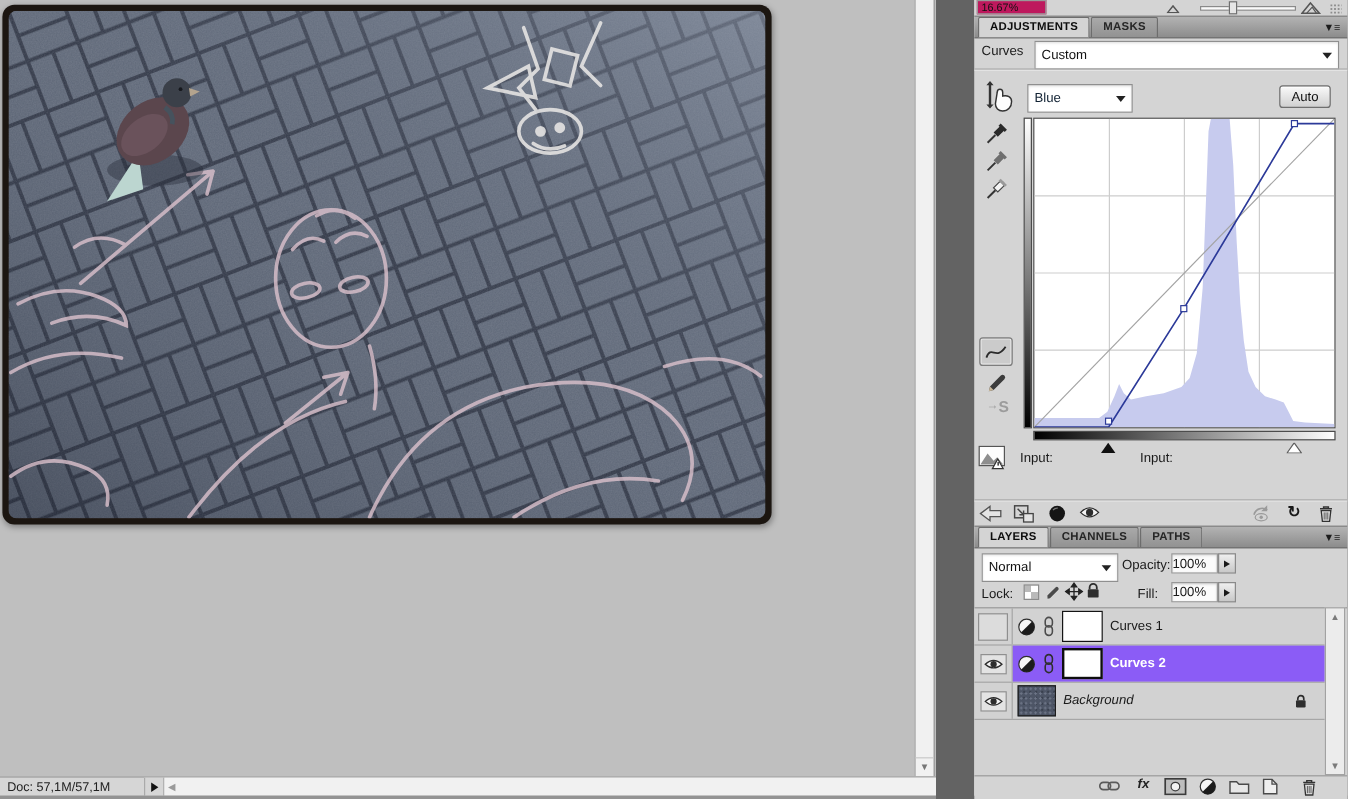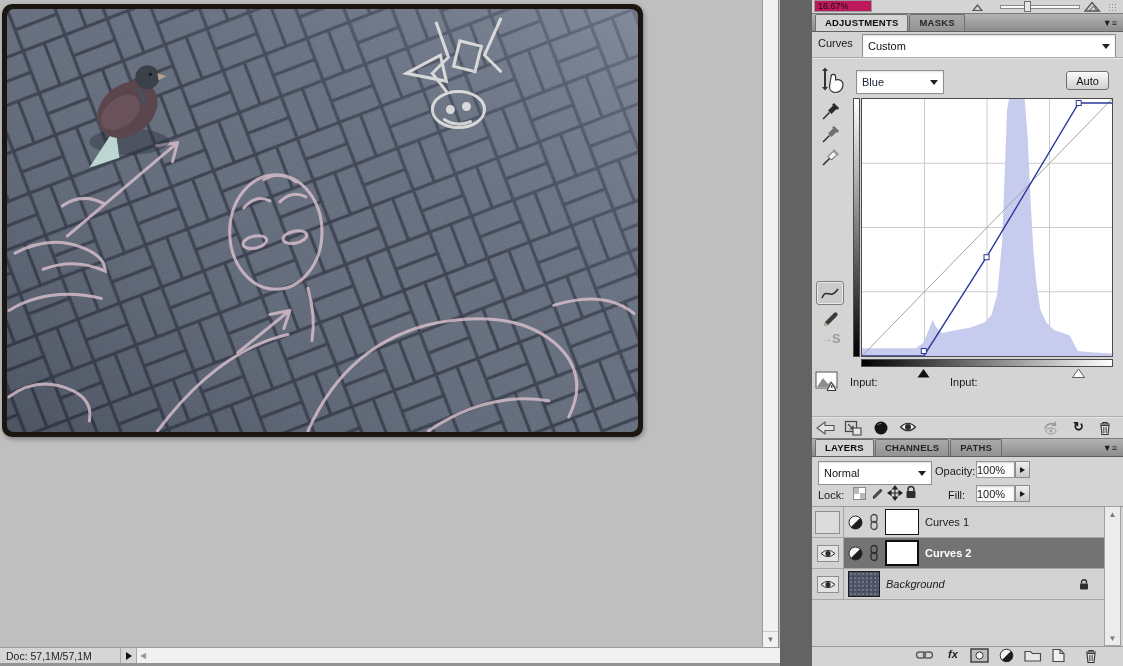--- a/index.html
+++ b/index.html
@@ -47,21 +47,21 @@
   
   .lab{position:absolute;font-size:11px;color:#1a1a1a;white-space:nowrap}
   .valbox{position:absolute;height:17px;background:#fbfbfb;border:1px solid #979797;box-shadow:inset 0 1px 2px rgba(0,0,0,.15);display:flex;align-items:center;justify-content:flex-start;font-size:11px}
   .spinbtn{position:absolute;width:15px;height:17px;background:linear-gradient(#efefef,#c8c8c8);border:1px solid #8a8a8a;display:flex;align-items:center;justify-content:center}
   .spinbtn .t{width:0;height:0;border-top:3.5px solid transparent;border-bottom:3.5px solid transparent;border-left:5px solid #1a1a1a}
   .lrow{position:absolute;left:0;width:292px;height:31px;border-bottom:1px solid #a6a6a6;display:flex;align-items:stretch}
   .eyecell{width:32px;border-right:1px solid #a6a6a6;display:flex;align-items:center;justify-content:center;flex:none}
   .eyebox{width:22px;height:17px;background:#e3e3e3;border:1px solid #8f8f8f;display:flex;align-items:center;justify-content:center}
   .eyebox.empty{width:25px;height:23px;background:#dcdcdc}
   .rowbody{flex:1;display:flex;align-items:center;padding-left:4px;gap:6px}
-  .rowbody.sel{background:#737373;color:#fff;font-weight:bold}
+  .rowbody.sel{background:#8b5cf6;color:#fff;font-weight:bold}
   .mthumb{width:34px;height:26px;background:#fff;border:1px solid #141414;flex:none}
   .mthumb.sel{border:2px solid #0e0e0e;box-shadow:0 0 0 1px #fff inset}
   .bgthumb{width:32px;height:26px;border:1px solid #1c1c1c;flex:none;background-color:#4d5566;background-image:radial-gradient(#6d7587 1px,transparent 1px),radial-gradient(#39404e 1px,transparent 1px);background-size:4px 4px,5px 5px;background-position:0 0,2px 2px}
   .lscroll{position:absolute;left:292px;top:48px;width:17px;height:140px;background:#ececec;border:1px solid #a2a2a2}
   .lscroll .a{position:absolute;left:0;width:100%;height:14px;display:flex;align-items:center;justify-content:center;color:#7a7a7a;font-size:8px}
   .lay-botrow{position:absolute;left:0;top:188px;width:311px;height:17px;border-top:1px solid #9a9a9a;background:#d4d4d4}
   .lay-botrow .ic{position:absolute;top:1px}
   .fxtxt{font-size:11px;font-style:italic;font-weight:bold;color:#222}
   .resetglyph{font-size:13px;font-weight:bold;color:#181818;line-height:13px}
   .navstrip{position:absolute;left:0;top:0;width:311px;height:13px;background:#d4d4d4}

